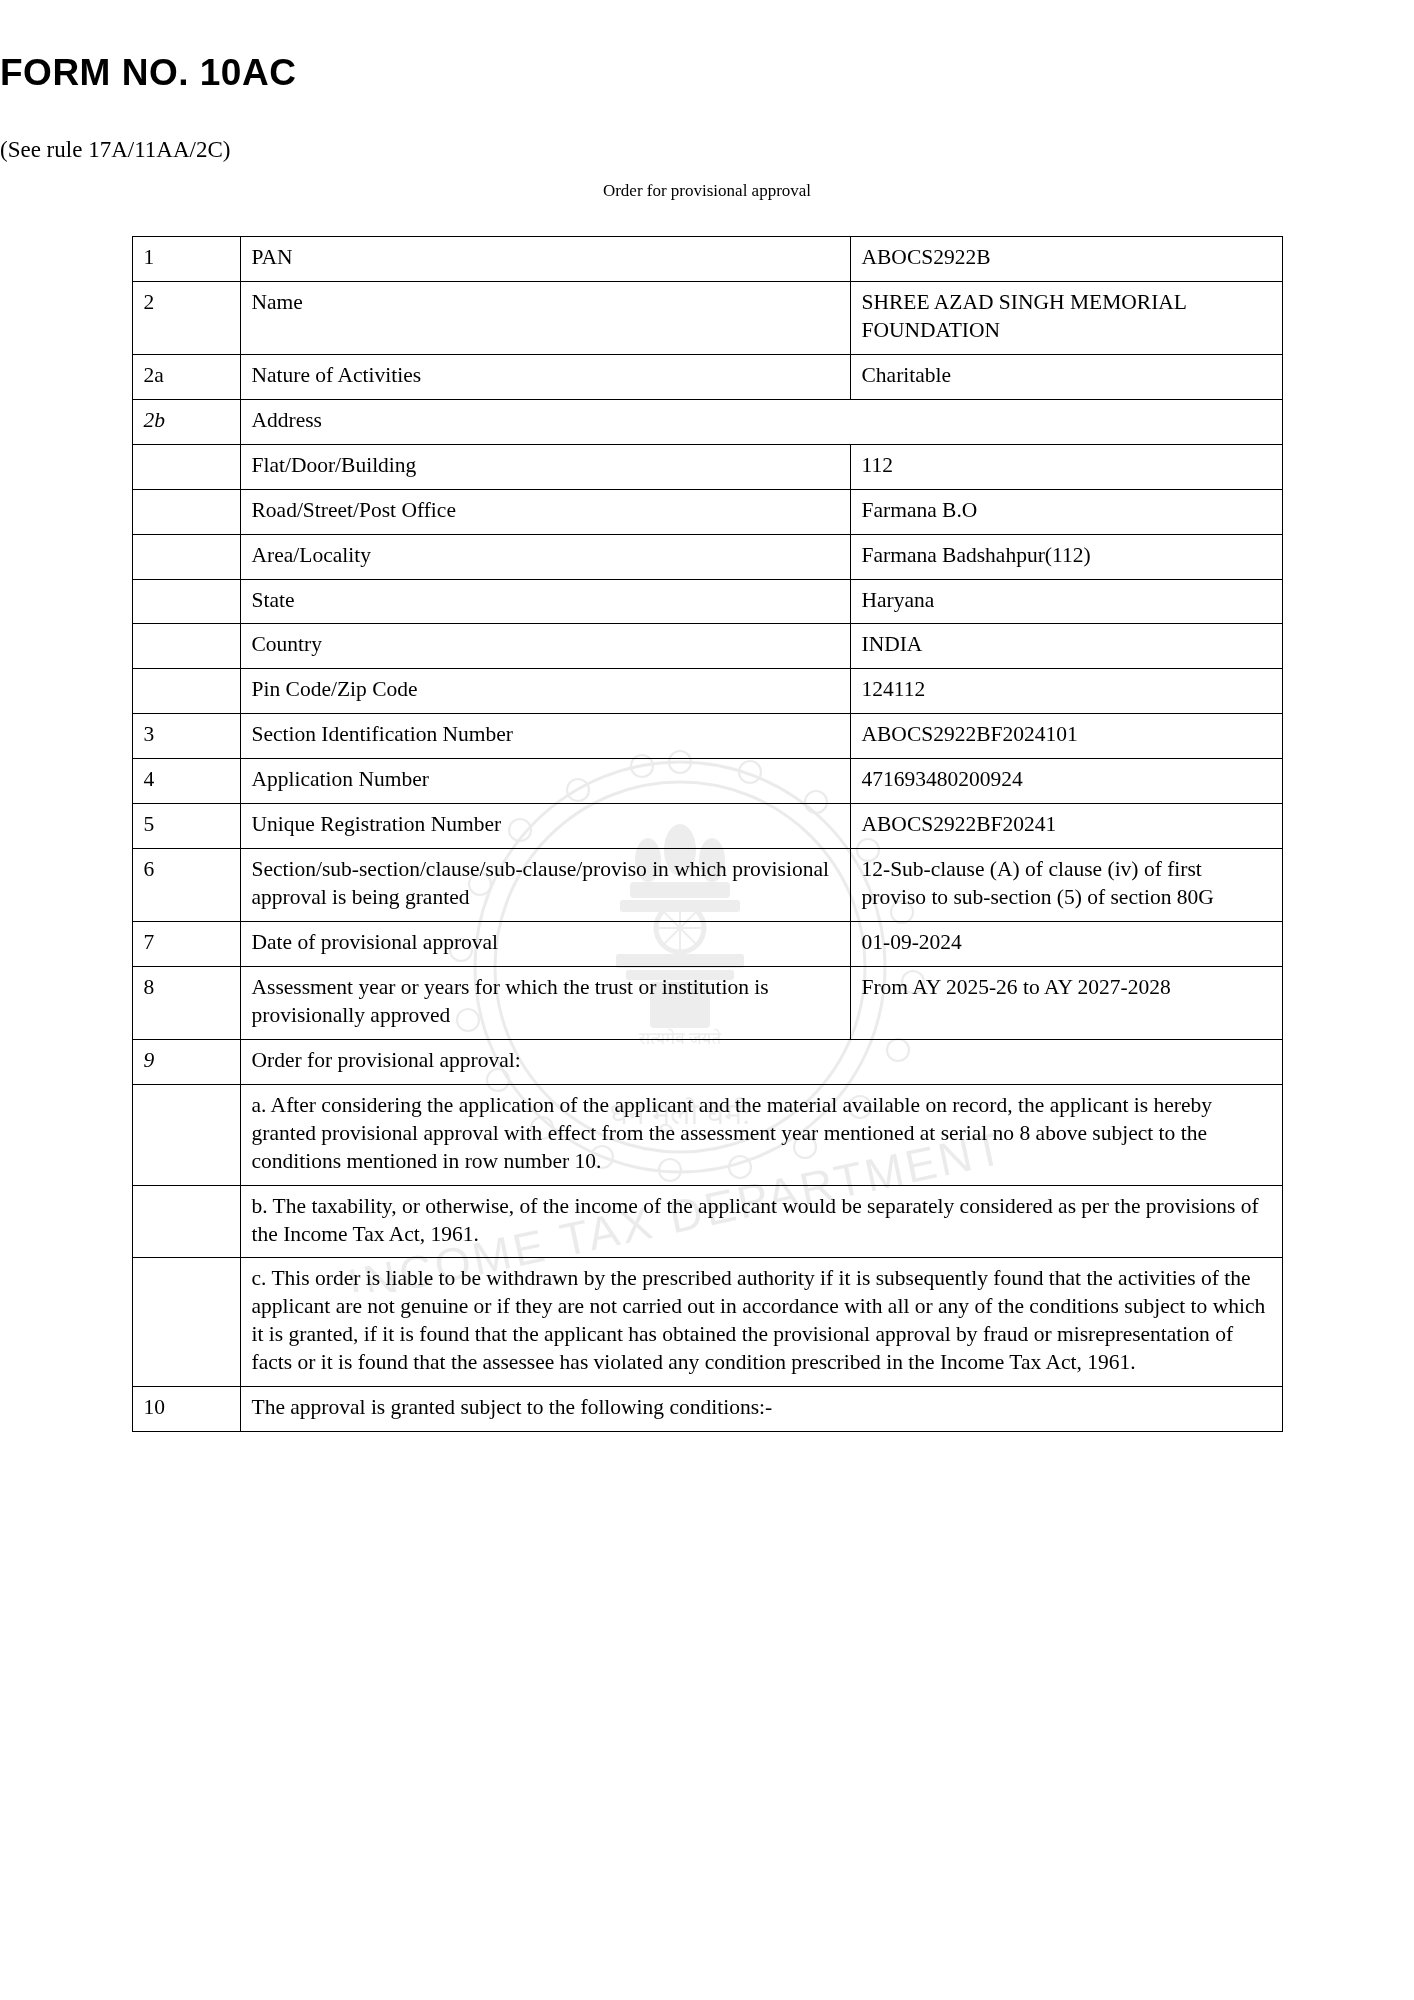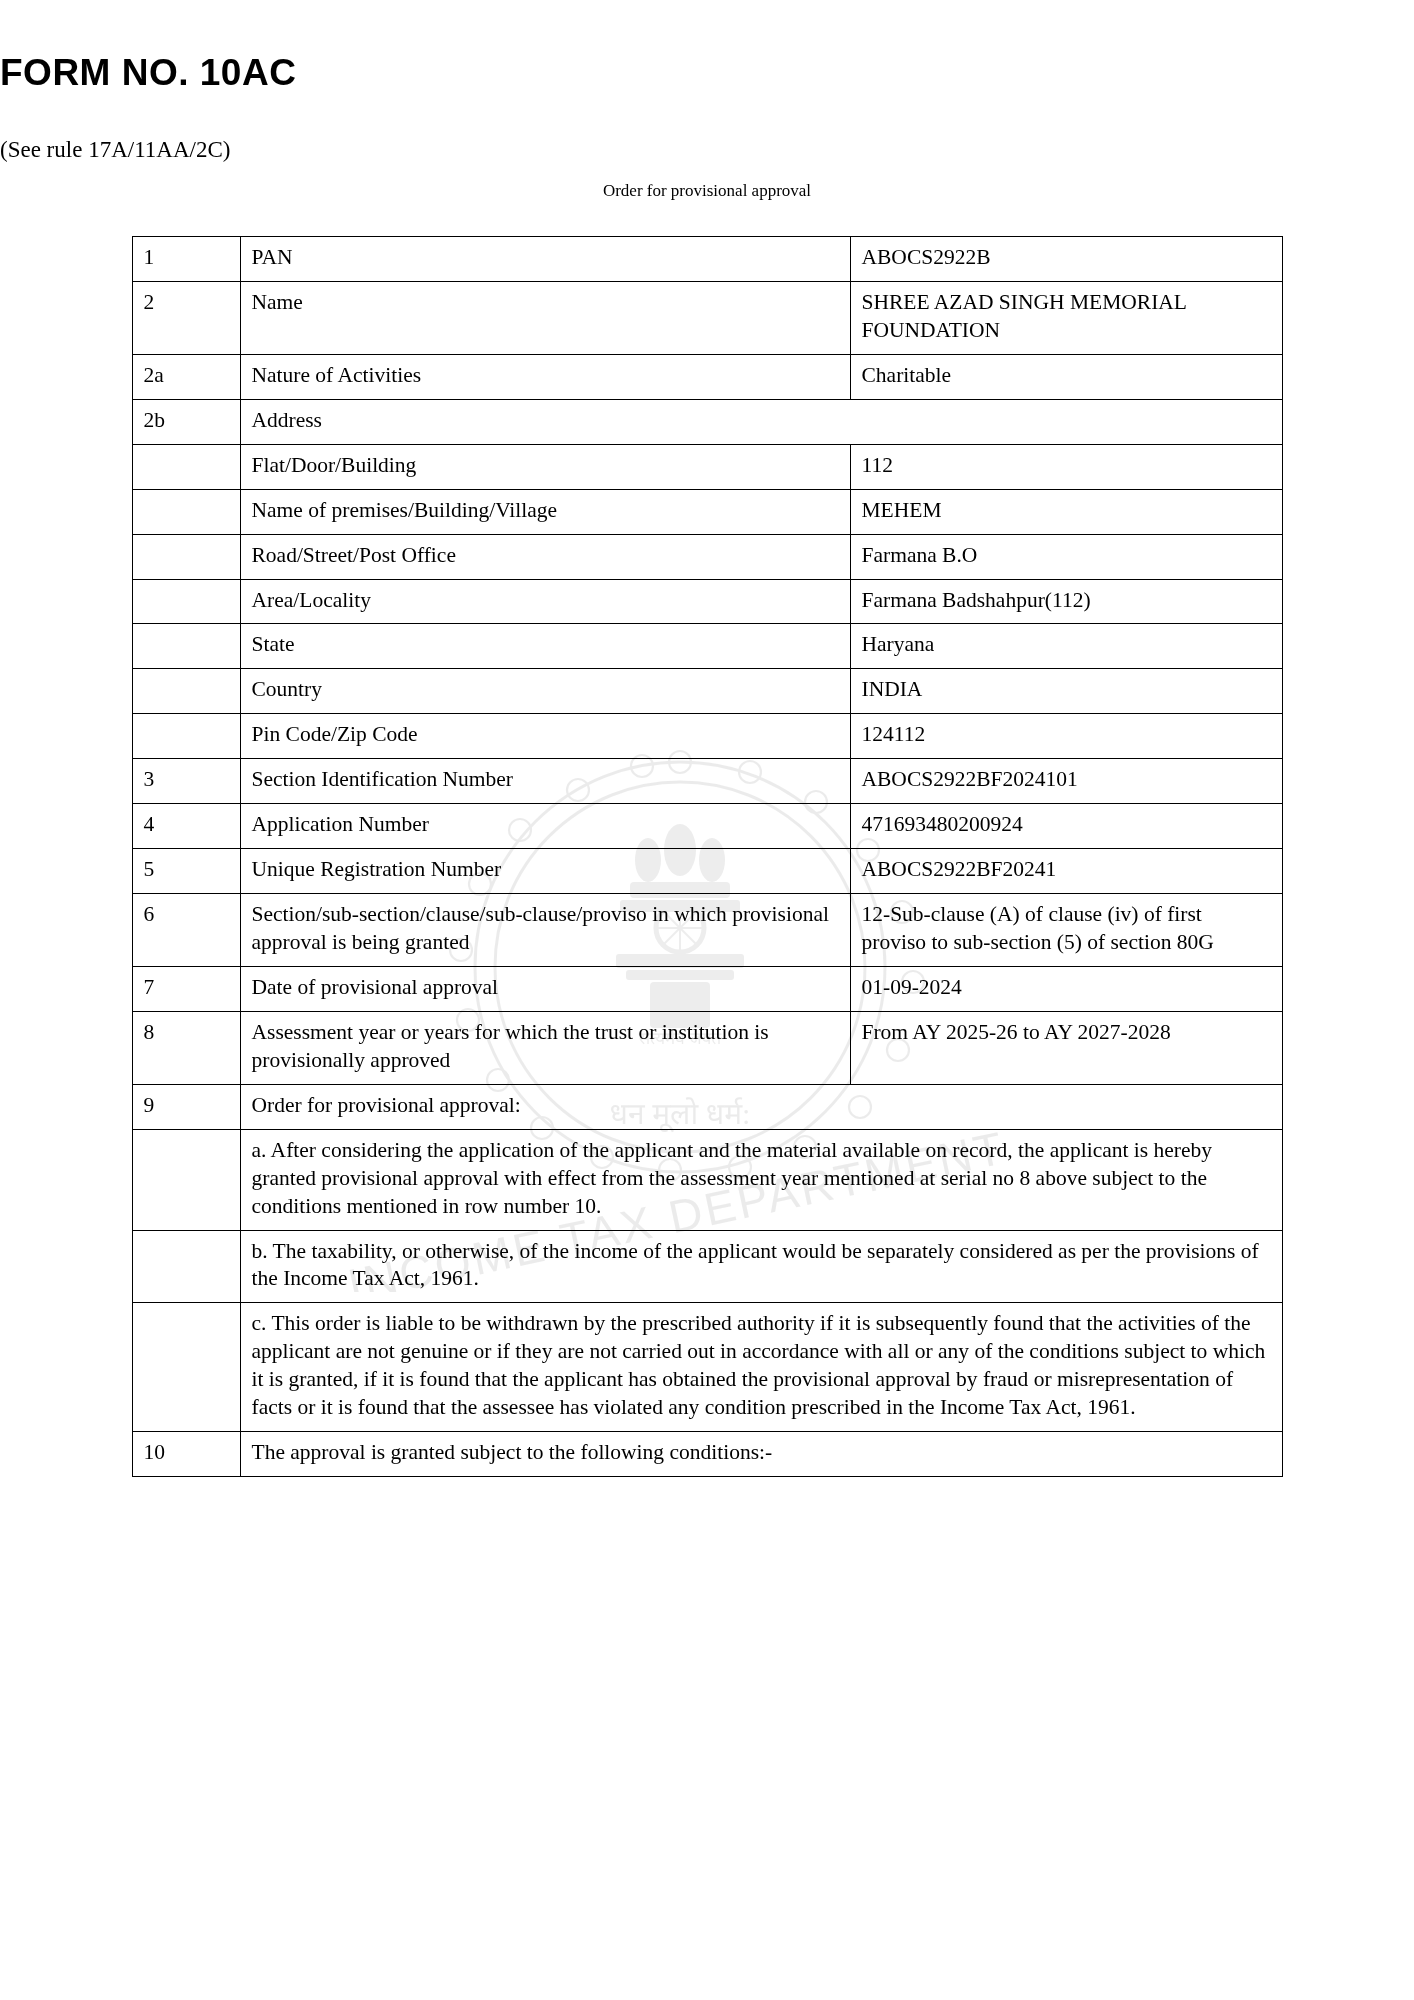--- a/index.html
+++ b/index.html
@@ -69,21 +69,21 @@
     border: 1.3px solid #000;
     padding: 7px 11px 9px 11px;
     vertical-align: top;
     line-height: 1.30;
   }
   .c-sl   { width: 108px; }
   .c-lbl  { width: 610px; }
   .c-val  { width: 432px; }
 
   td.no-border-top { border-top: none; }
-  td.no-border-bottom { border-bottom: none; }
+  td.no-border-bottom { border-bottom: none; font-style: italic; }
   td.blank-sl { border-top: none; border-bottom: none; }
 
   .tall { line-height: 1.28; margin-left: 17px; }
 </style>
 </head>
 <body>
 
 <div class="page">
 
   <div class="watermark">
@@ -176,25 +176,20 @@
           <td colspan="2">Address</td>
         </tr>
 
         <tr>
           <td class="blank-sl"></td>
           <td>Flat/Door/Building</td>
           <td>112</td>
         </tr>
         <tr>
           <td class="blank-sl"></td>
-          <td>Name of premises/Building/Village</td>
-          <td>MEHEM</td>
-        </tr>
-        <tr>
-          <td class="blank-sl"></td>
           <td>Road/Street/Post Office</td>
           <td>Farmana B.O</td>
         </tr>
         <tr>
           <td class="blank-sl"></td>
           <td>Area/Locality</td>
           <td>Farmana Badshahpur(112)</td>
         </tr>
         <tr>
           <td class="blank-sl"></td>

